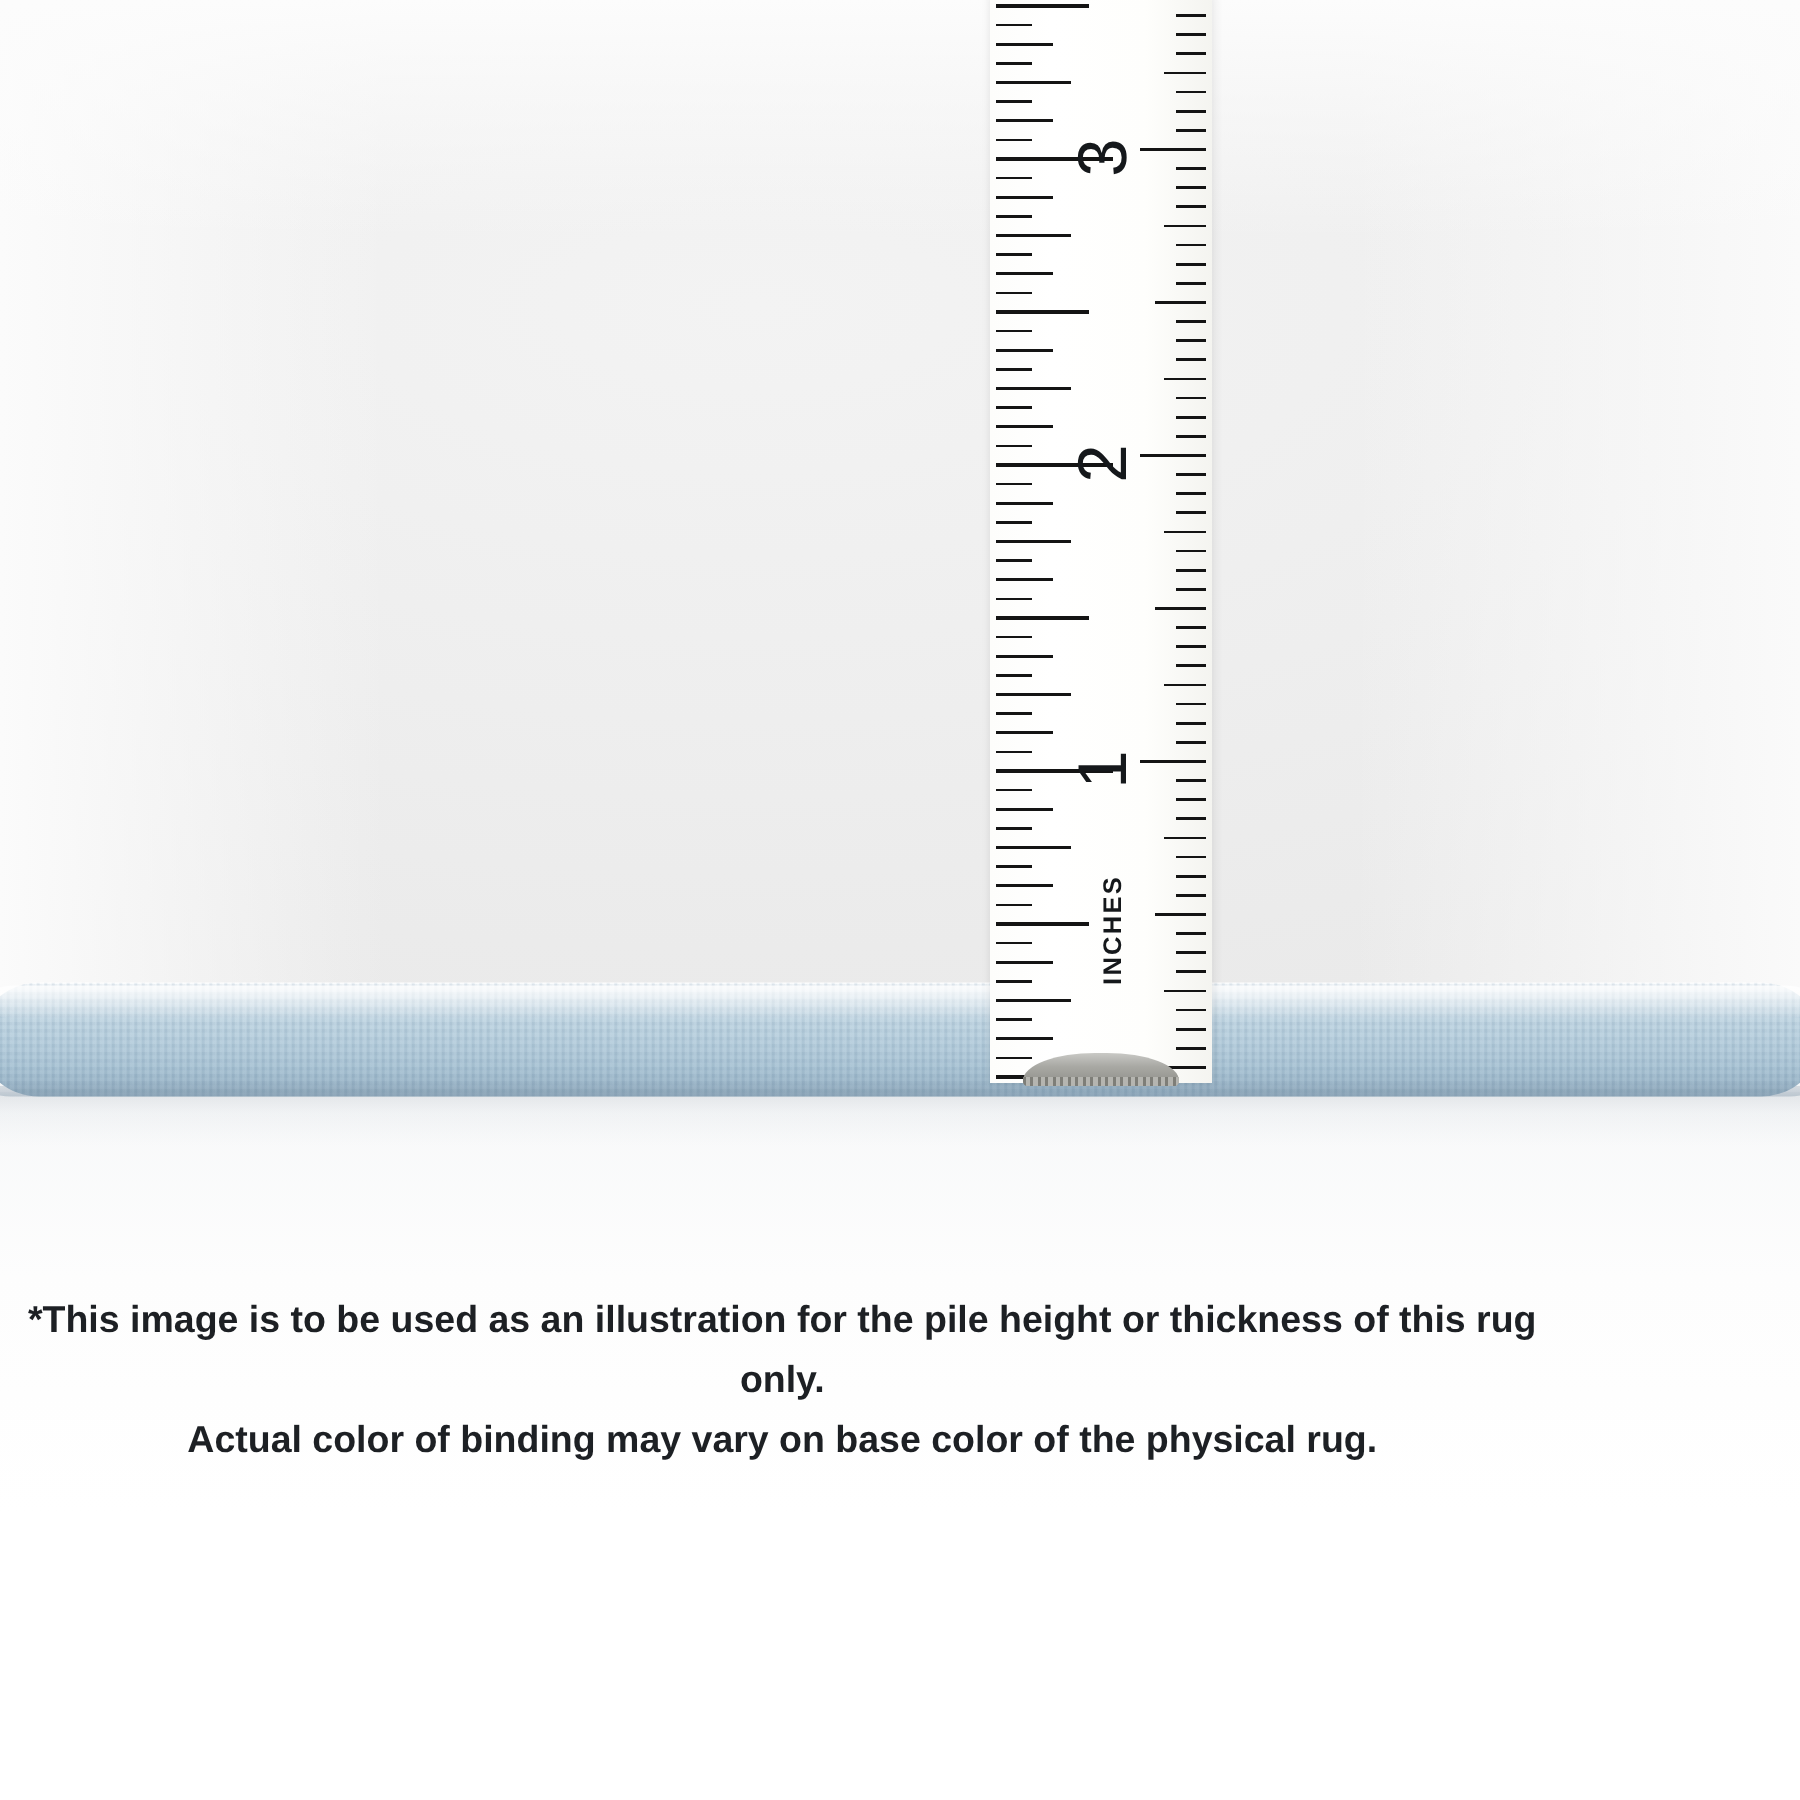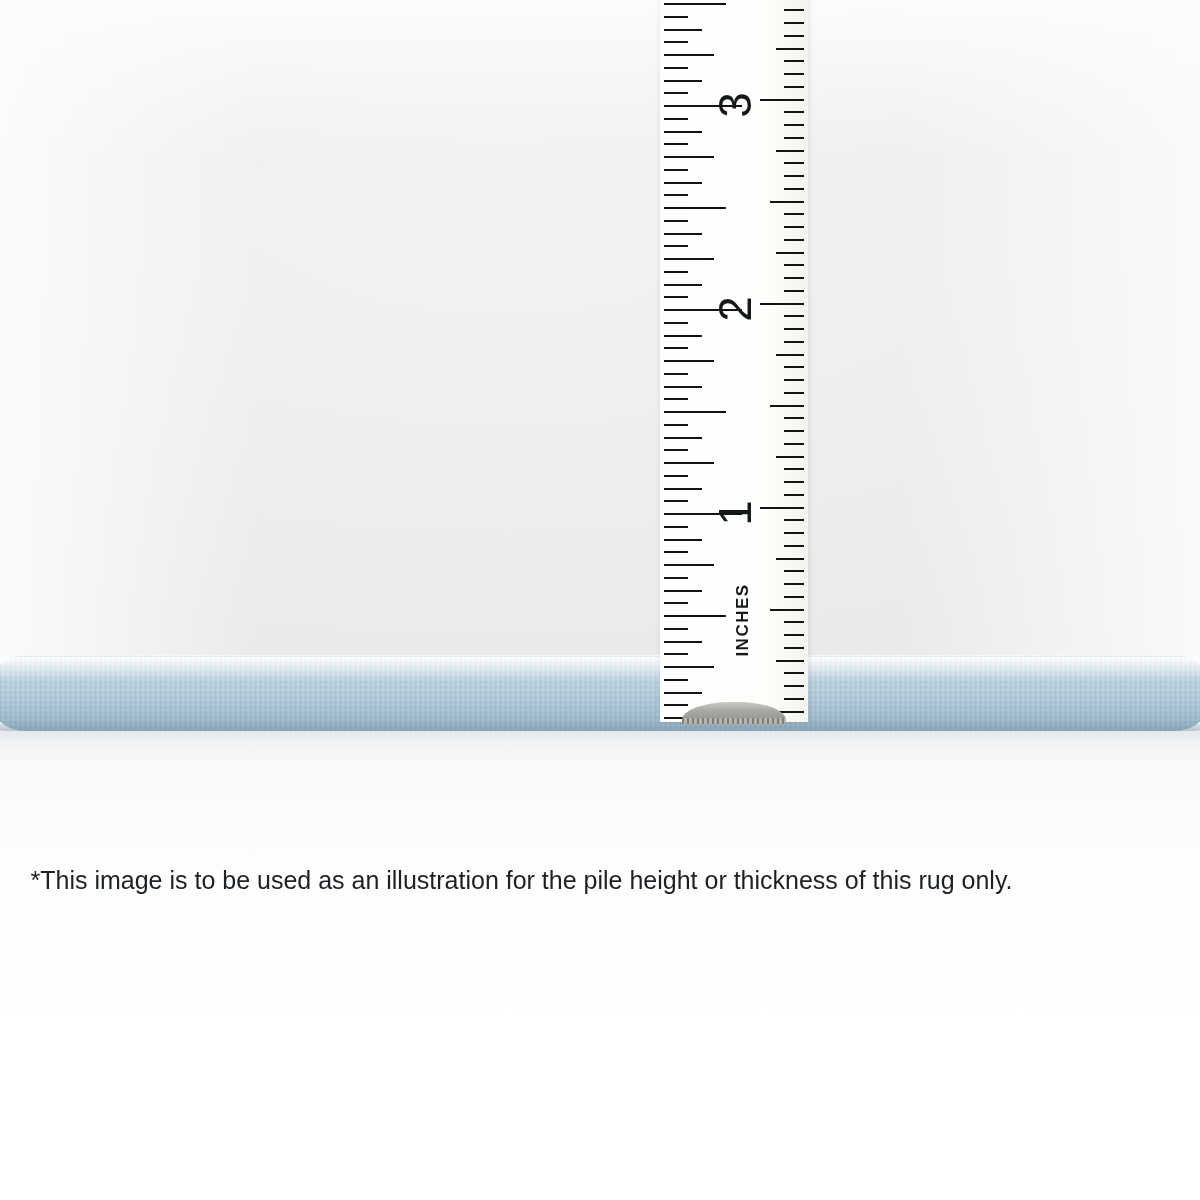--- a/index.html
+++ b/index.html
@@ -181,20 +181,21 @@
   .caption {
     position: absolute;
     left: 0;
     top: 860px;
     width: 1043px;
     text-align: center;
     color: #1d2024;
     font-size: 25px;
     line-height: 40px;
     font-family: "Liberation Sans", sans-serif;
+    font-weight: bold;
   }
   .caption-line {
     display: block;
   }
 </style>
 </head>
 <body>
 
 <div class="scene">
 
@@ -336,15 +337,16 @@
     <div class="tape-label tape-num" id="mark2" style="left: 62px; top: 286px;">2</div>
     <div class="tape-label tape-num" id="mark1" style="left: 62px; top: 490px;">1</div>
     <div class="tape-label tape-inches" id="unitlabel" style="left: 46px; top: 613.88px;">INCHES</div>
 
     <div class="tape-tip"></div>
     <div class="tape-tip-edge"></div>
   </div>
 
   <div class="caption">
     <span class="caption-line">*This image is to be used as an illustration for the pile height or thickness of this rug only.</span>
+    <span class="caption-line">Actual color of binding may vary on base color of the physical rug.</span>
   </div>
 
 </div>
 
 </body></html>

